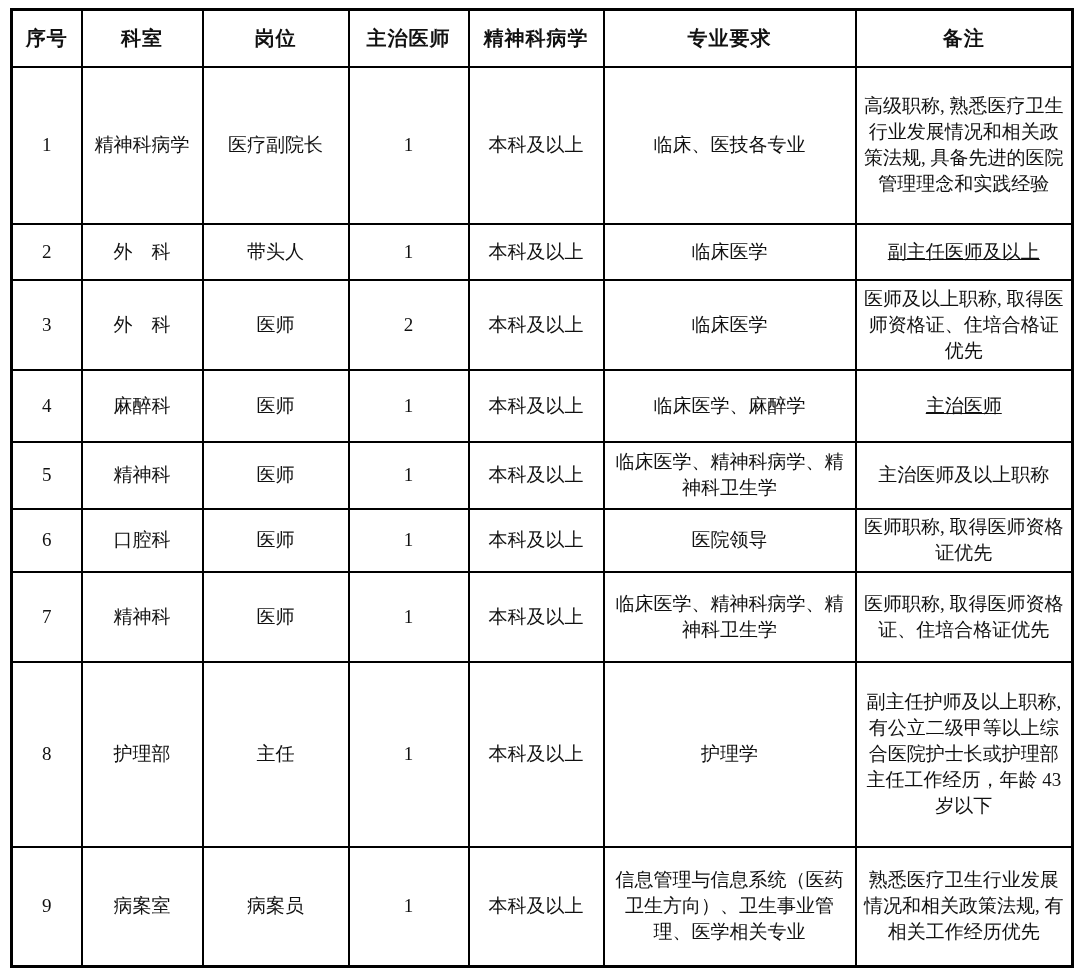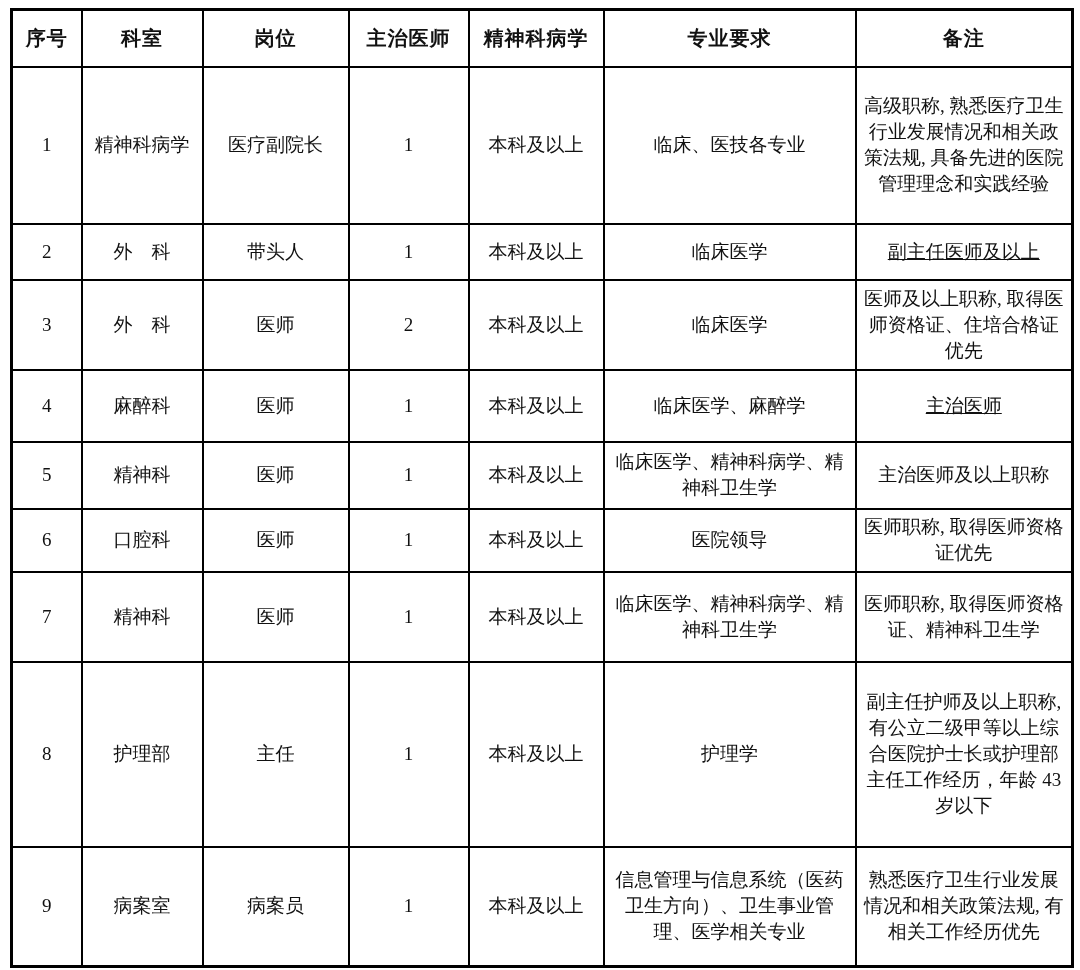--- a/index.html
+++ b/index.html
@@ -158,21 +158,21 @@
         <td class="cell-major">医院领导</td>
         <td class="cell-notes">医师职称, 取得医师资格证优先</td>
       </tr>
       <tr>
         <td class="cell-number">7</td>
         <td class="cell-dept">精神科</td>
         <td class="cell-position">医师</td>
         <td class="cell-headcount">1</td>
         <td class="cell-education">本科及以上</td>
         <td class="cell-major">临床医学、精神科病学、精神科卫生学</td>
-        <td class="cell-notes">医师职称, 取得医师资格证、精神科卫生学</td>
+        <td class="cell-notes">医师职称, 取得医师资格证、住培合格证优先</td>
       </tr>
       <tr>
         <td class="cell-number">8</td>
         <td class="cell-dept">护理部</td>
         <td class="cell-position">主任</td>
         <td class="cell-headcount">1</td>
         <td class="cell-education">本科及以上</td>
         <td class="cell-major">护理学</td>
         <td class="cell-notes">副主任护师及以上职称, 有公立二级甲等以上综合医院护士长或护理部主任工作经历，年龄 43 岁以下</td>
       </tr>

